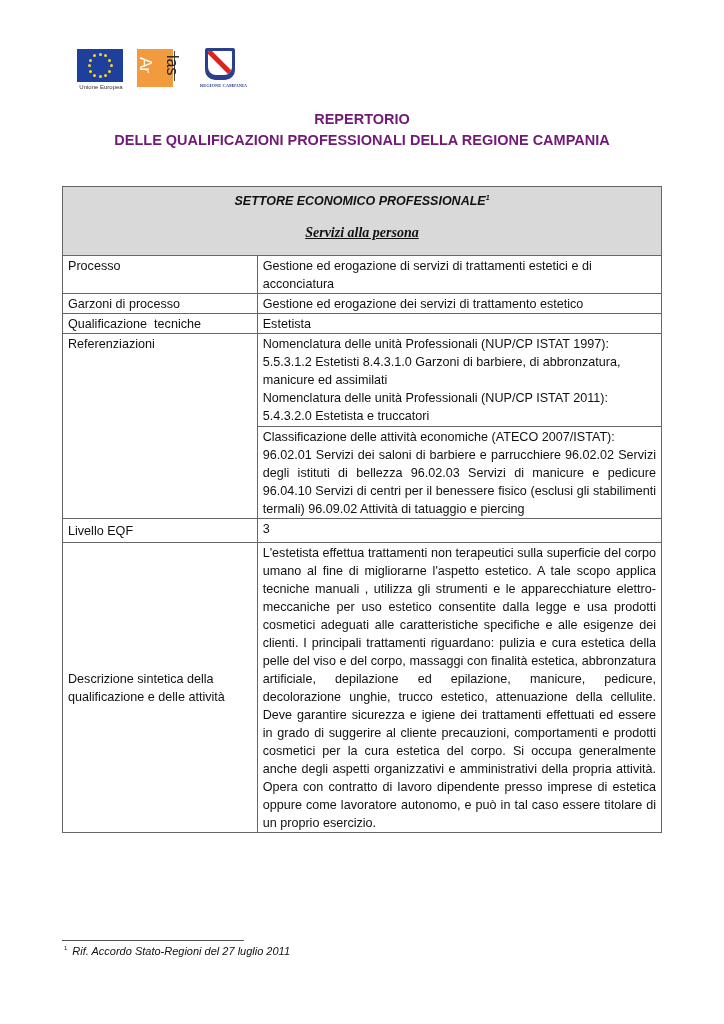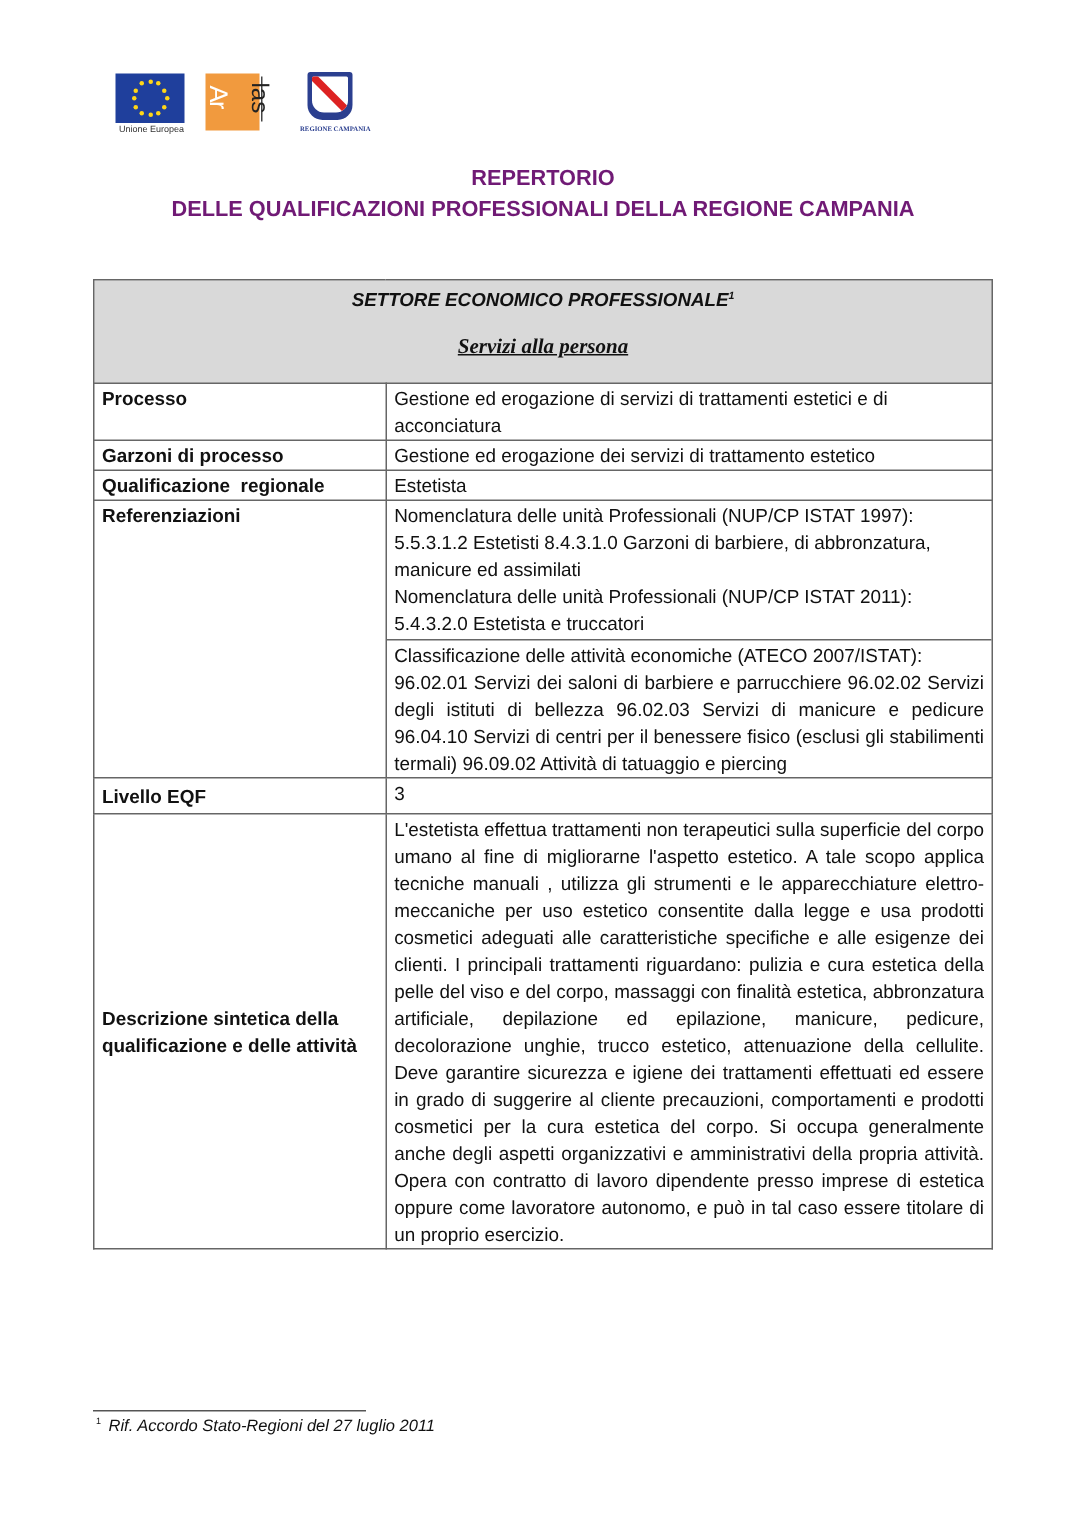--- a/index.html
+++ b/index.html
@@ -26,21 +26,21 @@
   .title { position: absolute; left: 0; width: 724px; text-align: center; font-weight: bold; font-size: 14.5px; color: #701a75; }
   .title.l1 { top: 111px; }
   .title.l2 { top: 132px; }
 
   .doc-table { position: absolute; left: 62px; top: 186px; width: 600px; border-collapse: collapse; }
   .doc-table td { border: 1px solid #666; vertical-align: top; font-size: 12.6px; line-height: 18px; padding: 1px 5px 0 5px; }
   .header-cell { background: #d9d9d9; text-align: center; height: 68px; padding: 0 !important; }
   .sector-title { font-weight: bold; font-style: italic; font-size: 12.5px; display: block; margin-top: 2px; }
   .sector-title sup { font-size: 7px; }
   .sector-name { display: block; margin-top: 14px; font-family: "Liberation Serif", serif; font-style: italic; font-weight: bold; text-decoration: underline; font-size: 14px; }
-  .label-cell { width: 184px; font-weight: bold; }
+  .label-cell { width: 184px; font-weight: normal; }
   .value-cell { width: 395px; }
   .justify { text-align: justify; }
   .subcell-divider { border-top: 1px solid #666; margin: 1px -5px 0 -5px; padding: 1px 5px 0 5px; }
   .mid-label { vertical-align: middle !important; }
   .bottom-label { vertical-align: bottom !important; padding-bottom: 2px !important; }
 
   .footnote-rule { position: absolute; left: 62px; top: 940px; width: 182px; height: 1px; background: #555; }
   .footnote { position: absolute; left: 64px; top: 945px; font-size: 11px; font-style: italic; color: #111; }
   .footnote sup { font-size: 6px; font-style: normal; margin-right: 5px; }
 </style>
@@ -94,21 +94,21 @@
   </tr>
   <tr>
     <td class="label-cell">Processo</td>
     <td class="value-cell">Gestione ed erogazione di servizi di trattamenti estetici e di acconciatura</td>
   </tr>
   <tr>
     <td class="label-cell">Garzoni di processo</td>
     <td class="value-cell">Gestione ed erogazione dei servizi di trattamento estetico</td>
   </tr>
   <tr>
-    <td class="label-cell" style="white-space:pre">Qualificazione  regionale</td>
+    <td class="label-cell" style="white-space:pre">Qualificazione  tecniche</td>
     <td class="value-cell">Estetista</td>
   </tr>
   <tr>
     <td class="label-cell">Referenziazioni</td>
     <td class="value-cell">
       <div>Nomenclatura delle unità Professionali (NUP/CP ISTAT 1997):</div>
       <div>5.5.3.1.2 Estetisti 8.4.3.1.0 Garzoni di barbiere, di abbronzatura, manicure ed assimilati</div>
       <div>Nomenclatura delle unità Professionali (NUP/CP ISTAT 2011):</div>
       <div>5.4.3.2.0 Estetista e truccatori</div>
       <div class="subcell-divider">

